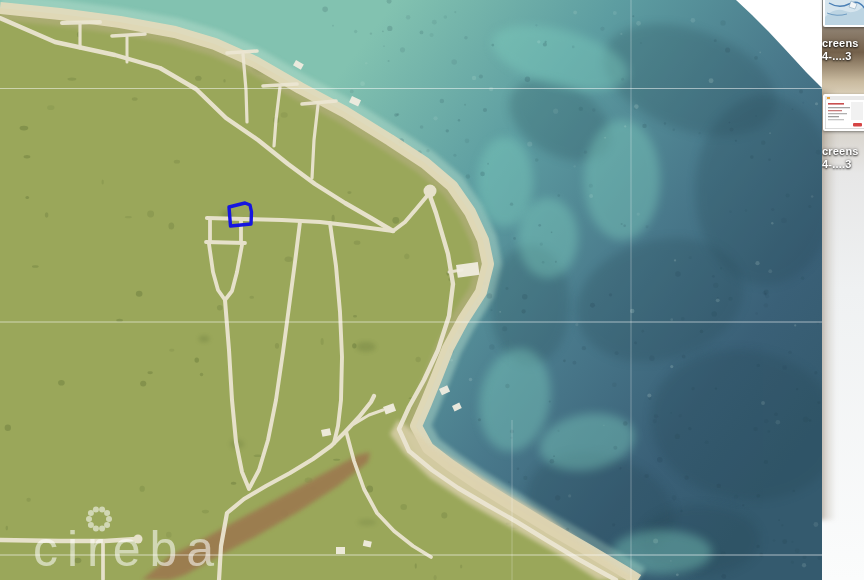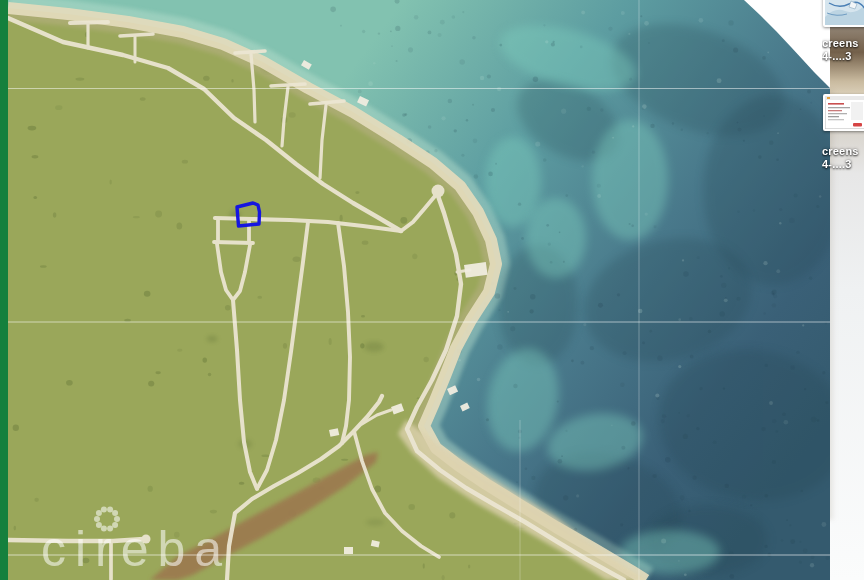--- a/index.html
+++ b/index.html
@@ -4,21 +4,21 @@
 <style>
   html,body{margin:0;padding:0;background:#555;}
   .screen{position:relative;width:864px;height:580px;overflow:hidden;
           font-family:"Liberation Sans",sans-serif;background:#fff;}
   .wallpaper{position:absolute;left:818px;top:0;width:46px;height:580px;
     background:linear-gradient(180deg,#a3a7a6 0%,#8e8070 5%,#73604a 9%,#c9ba9f 14%,
       #e8e0cd 18%,#d9d5ce 23%,#e7e7e7 30%,#eff1f2 50%,#fbfcfc 100%);}
   .streak{position:absolute;left:818px;top:90px;width:18px;height:430px;
     background:linear-gradient(90deg,rgba(115,95,70,.55),rgba(115,95,70,.2) 45%,rgba(115,95,70,0));
     filter:blur(2px);}
-  .photo{position:absolute;left:0;top:0;width:654px;height:580px;background:#15803d;padding-left:8px;}
+  .photo{position:absolute;left:0;top:0;width:654px;height:580px;background:#a16207;}
   .photo svg{display:block;}
   .dicon{position:absolute;left:822px;width:42px;}
   #icon1{top:0;}
   #icon2{top:94px;}
   .thumb{position:relative;margin-left:1px;background:#fff;border-radius:2px;
          box-shadow:0 1px 3px rgba(0,0,0,.45);padding:2px;width:44px;box-sizing:border-box;}
   #icon1 .thumb{margin-top:-5px;height:32px;}
   #icon2 .thumb{height:37px;}
   .thumb svg{display:block;width:100%;height:100%;}
   .dlabel{margin-top:10px;font-size:11px;line-height:13px;font-weight:700;color:#fff;

